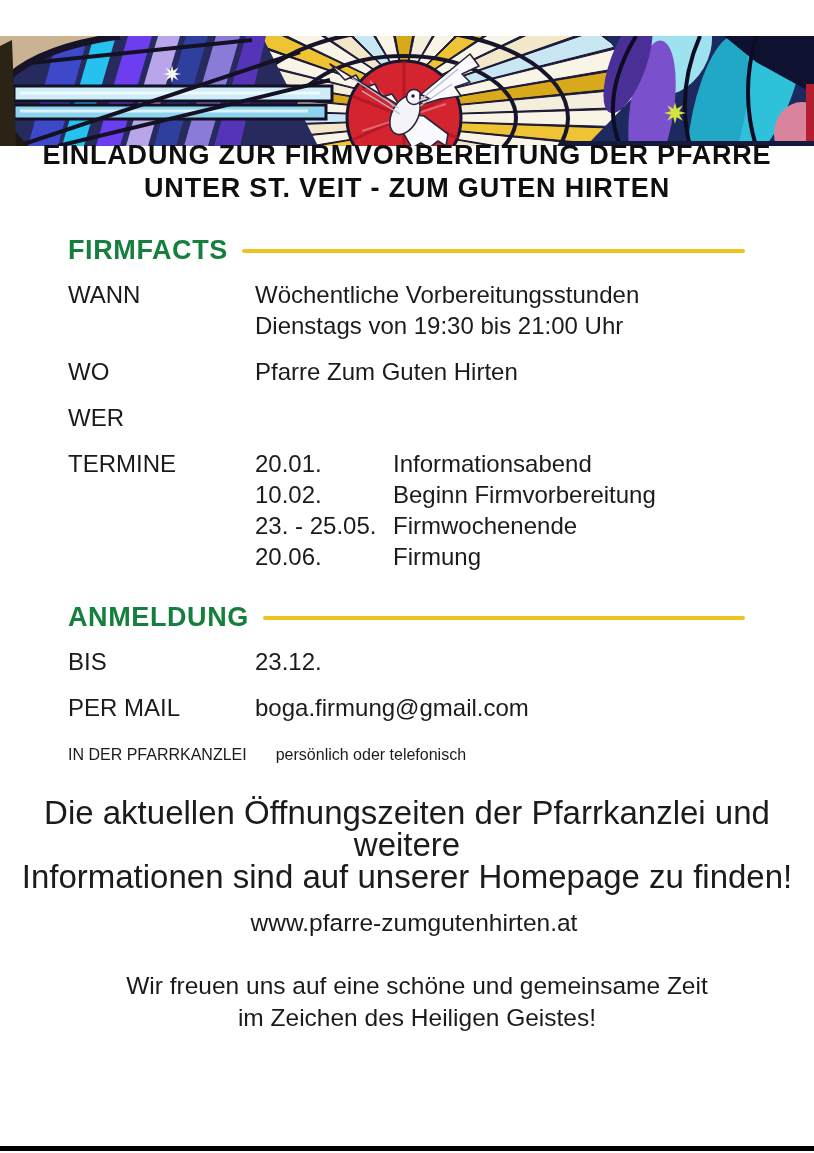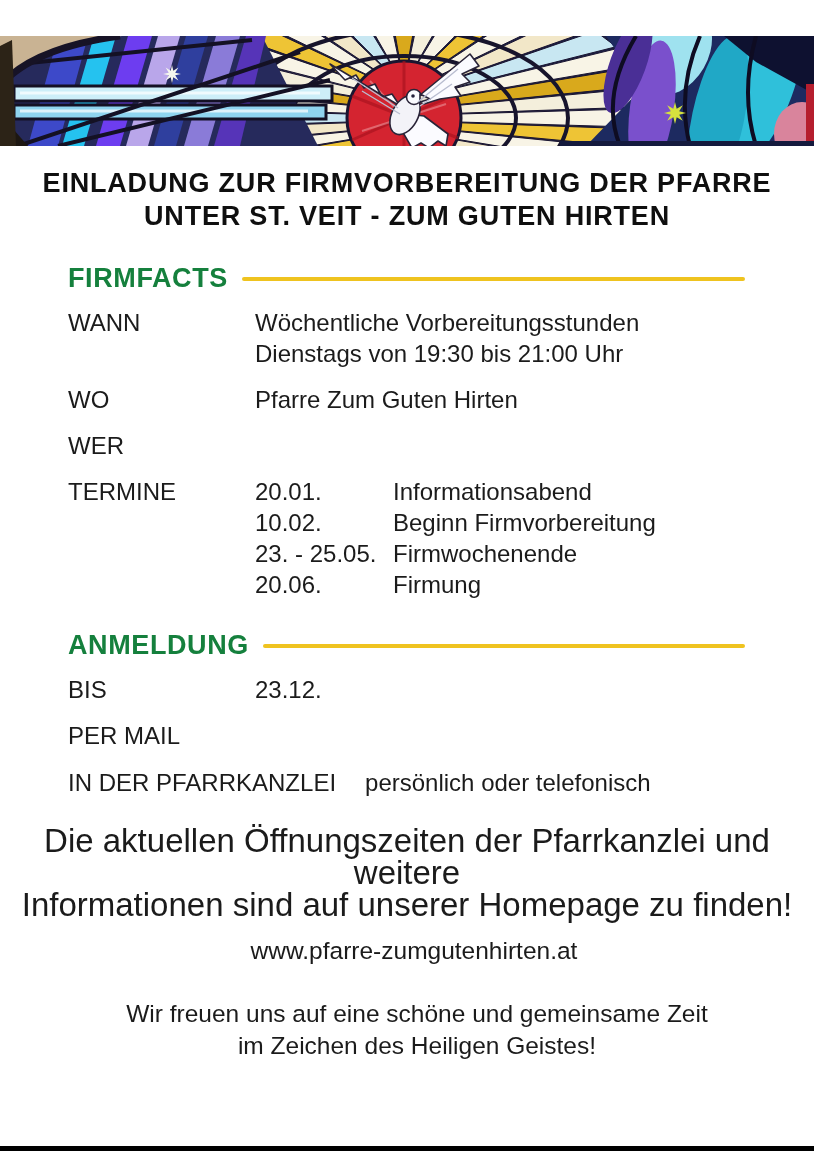--- a/index.html
+++ b/index.html
@@ -1,33 +1,33 @@
 <!DOCTYPE html>
 <html style="--accent: #EFC31F;"><head>
 <meta charset="utf-8">
 <style>
   html,body{margin:0;padding:0;background:#ffffff;}
   .page{
     position:relative;width:814px;height:1153px;background:#ffffff;
     font-family:"Liberation Sans",sans-serif;color:#1b1b1b;overflow:hidden;
   }
   .glass{position:absolute;top:36px;left:0;width:814px;height:110px;display:block;}
-  .doc{position:absolute;top:167px;left:0;width:814px;}
+  .doc{position:absolute;top:139px;left:0;width:814px;}
   .title{
     text-align:center;font-weight:700;font-size:27px;line-height:33px;
     letter-spacing:0.8px;color:#0f0f0f;
   }
   .section{padding:0 69px 0 68px;}
   .sec-head{display:flex;align-items:center;margin-top:30px;}
   .sec-head .h{font-size:27px;font-weight:700;letter-spacing:0.6px;color:#15803d;white-space:nowrap;}
   .rule{flex:1;height:4px;background:var(--accent,#efc31f);margin-left:14px;border-radius:2px;}
   .row{display:grid;grid-template-columns:179px 1fr;margin-top:15px;font-size:24px;line-height:31px;gap:8px;}
   .row.first{margin-top:13px;}
   .t-item{display:grid;grid-template-columns:138px 1fr;}
-  .kanzlei{display:flex;gap:29px;margin-top:16px;font-size:24px;line-height:31px;white-space:nowrap;}
+  .kanzlei{display:flex;gap:29px;margin-top:16px;font-size:16px;line-height:31px;white-space:nowrap;}
   .center-block{text-align:center;font-size:33px;line-height:32px;margin-top:27px;}
   .website{text-align:center;font-size:24.5px;line-height:32px;margin-top:14px;padding-left:14px;}
   .closing{text-align:center;font-size:24.5px;line-height:32px;margin-top:31px;padding-left:20px;}
   .bottom-bar{position:absolute;left:0;bottom:2px;width:814px;height:5px;background:#000000;}
 </style>
 </head>
 <body>
 
 <div class="page">
 
@@ -197,20 +197,21 @@
         <span class="rule"></span>
       </div>
 
       <div class="row first">
         <div>BIS</div>
         <div>23.12.</div>
       </div>
 
       <div class="row">
         <div>PER MAIL</div>
+        <div>boga.firmung@gmail.com</div>
       </div>
 
       <div class="kanzlei">
         <span>IN DER PFARRKANZLEI</span>
         <span>persönlich oder telefonisch</span>
       </div>
     </div>
 
     <div class="center-block">
       <div>Die aktuellen Öffnungszeiten der Pfarrkanzlei und weitere</div>

